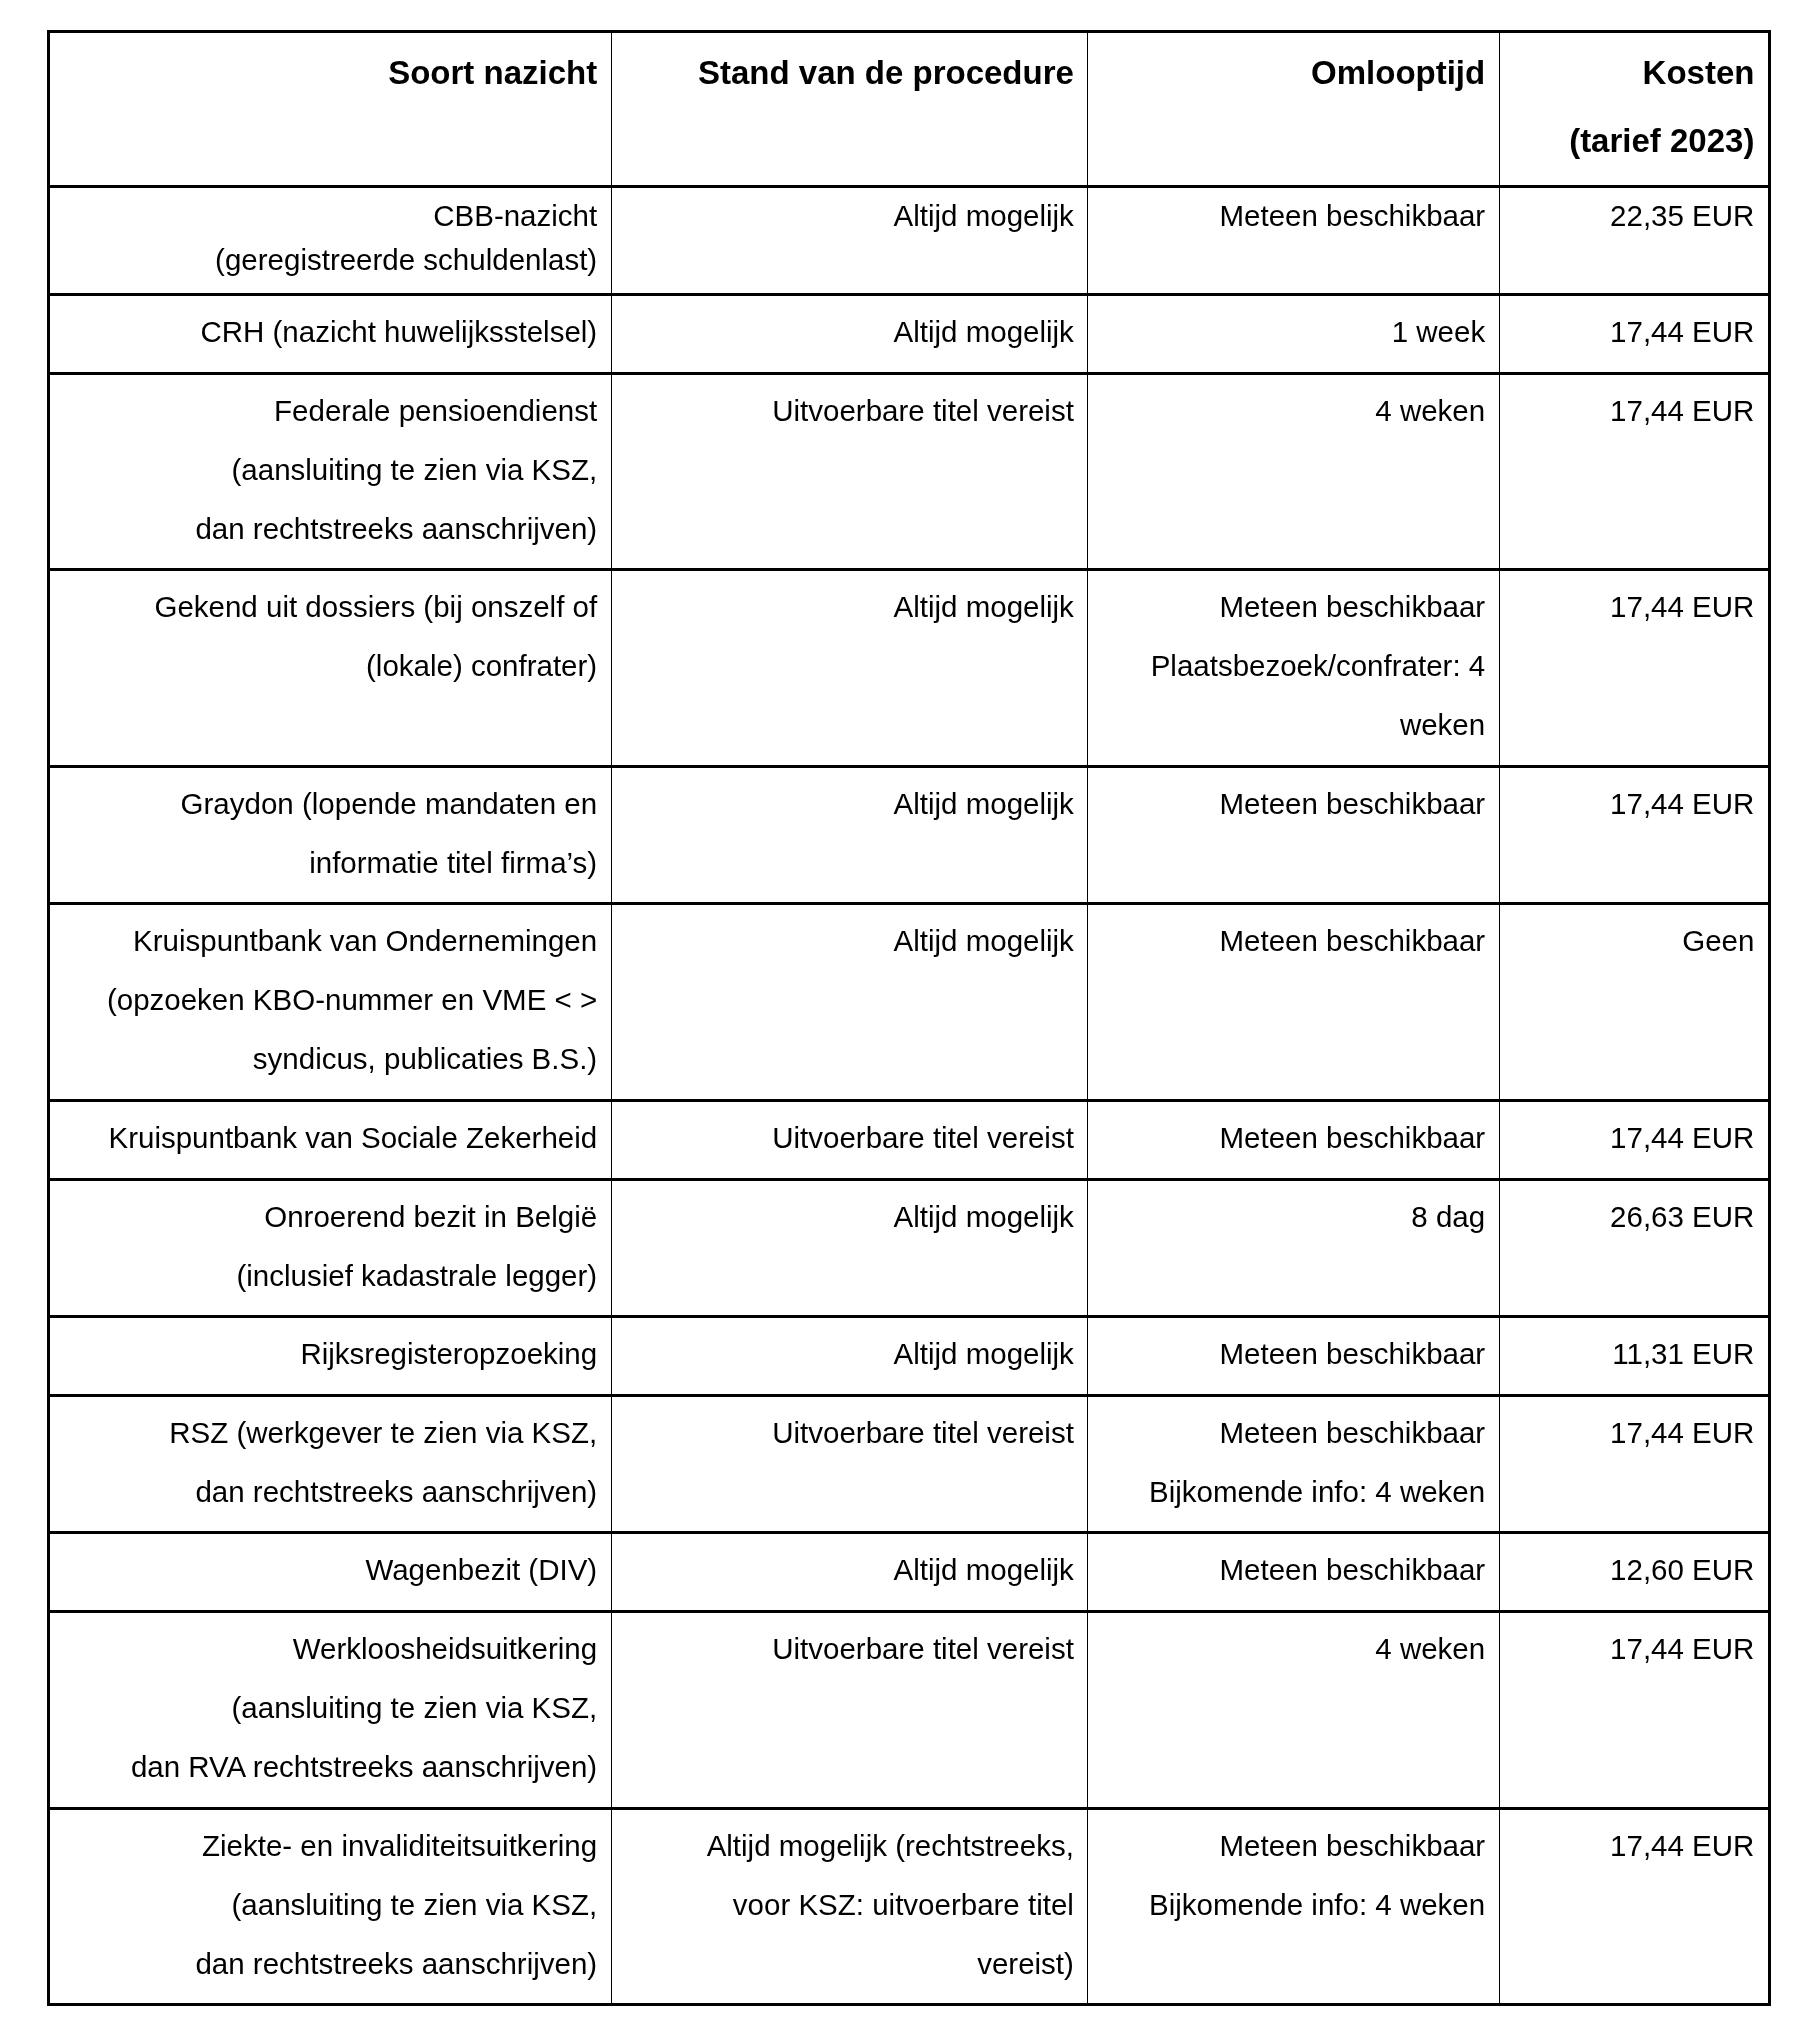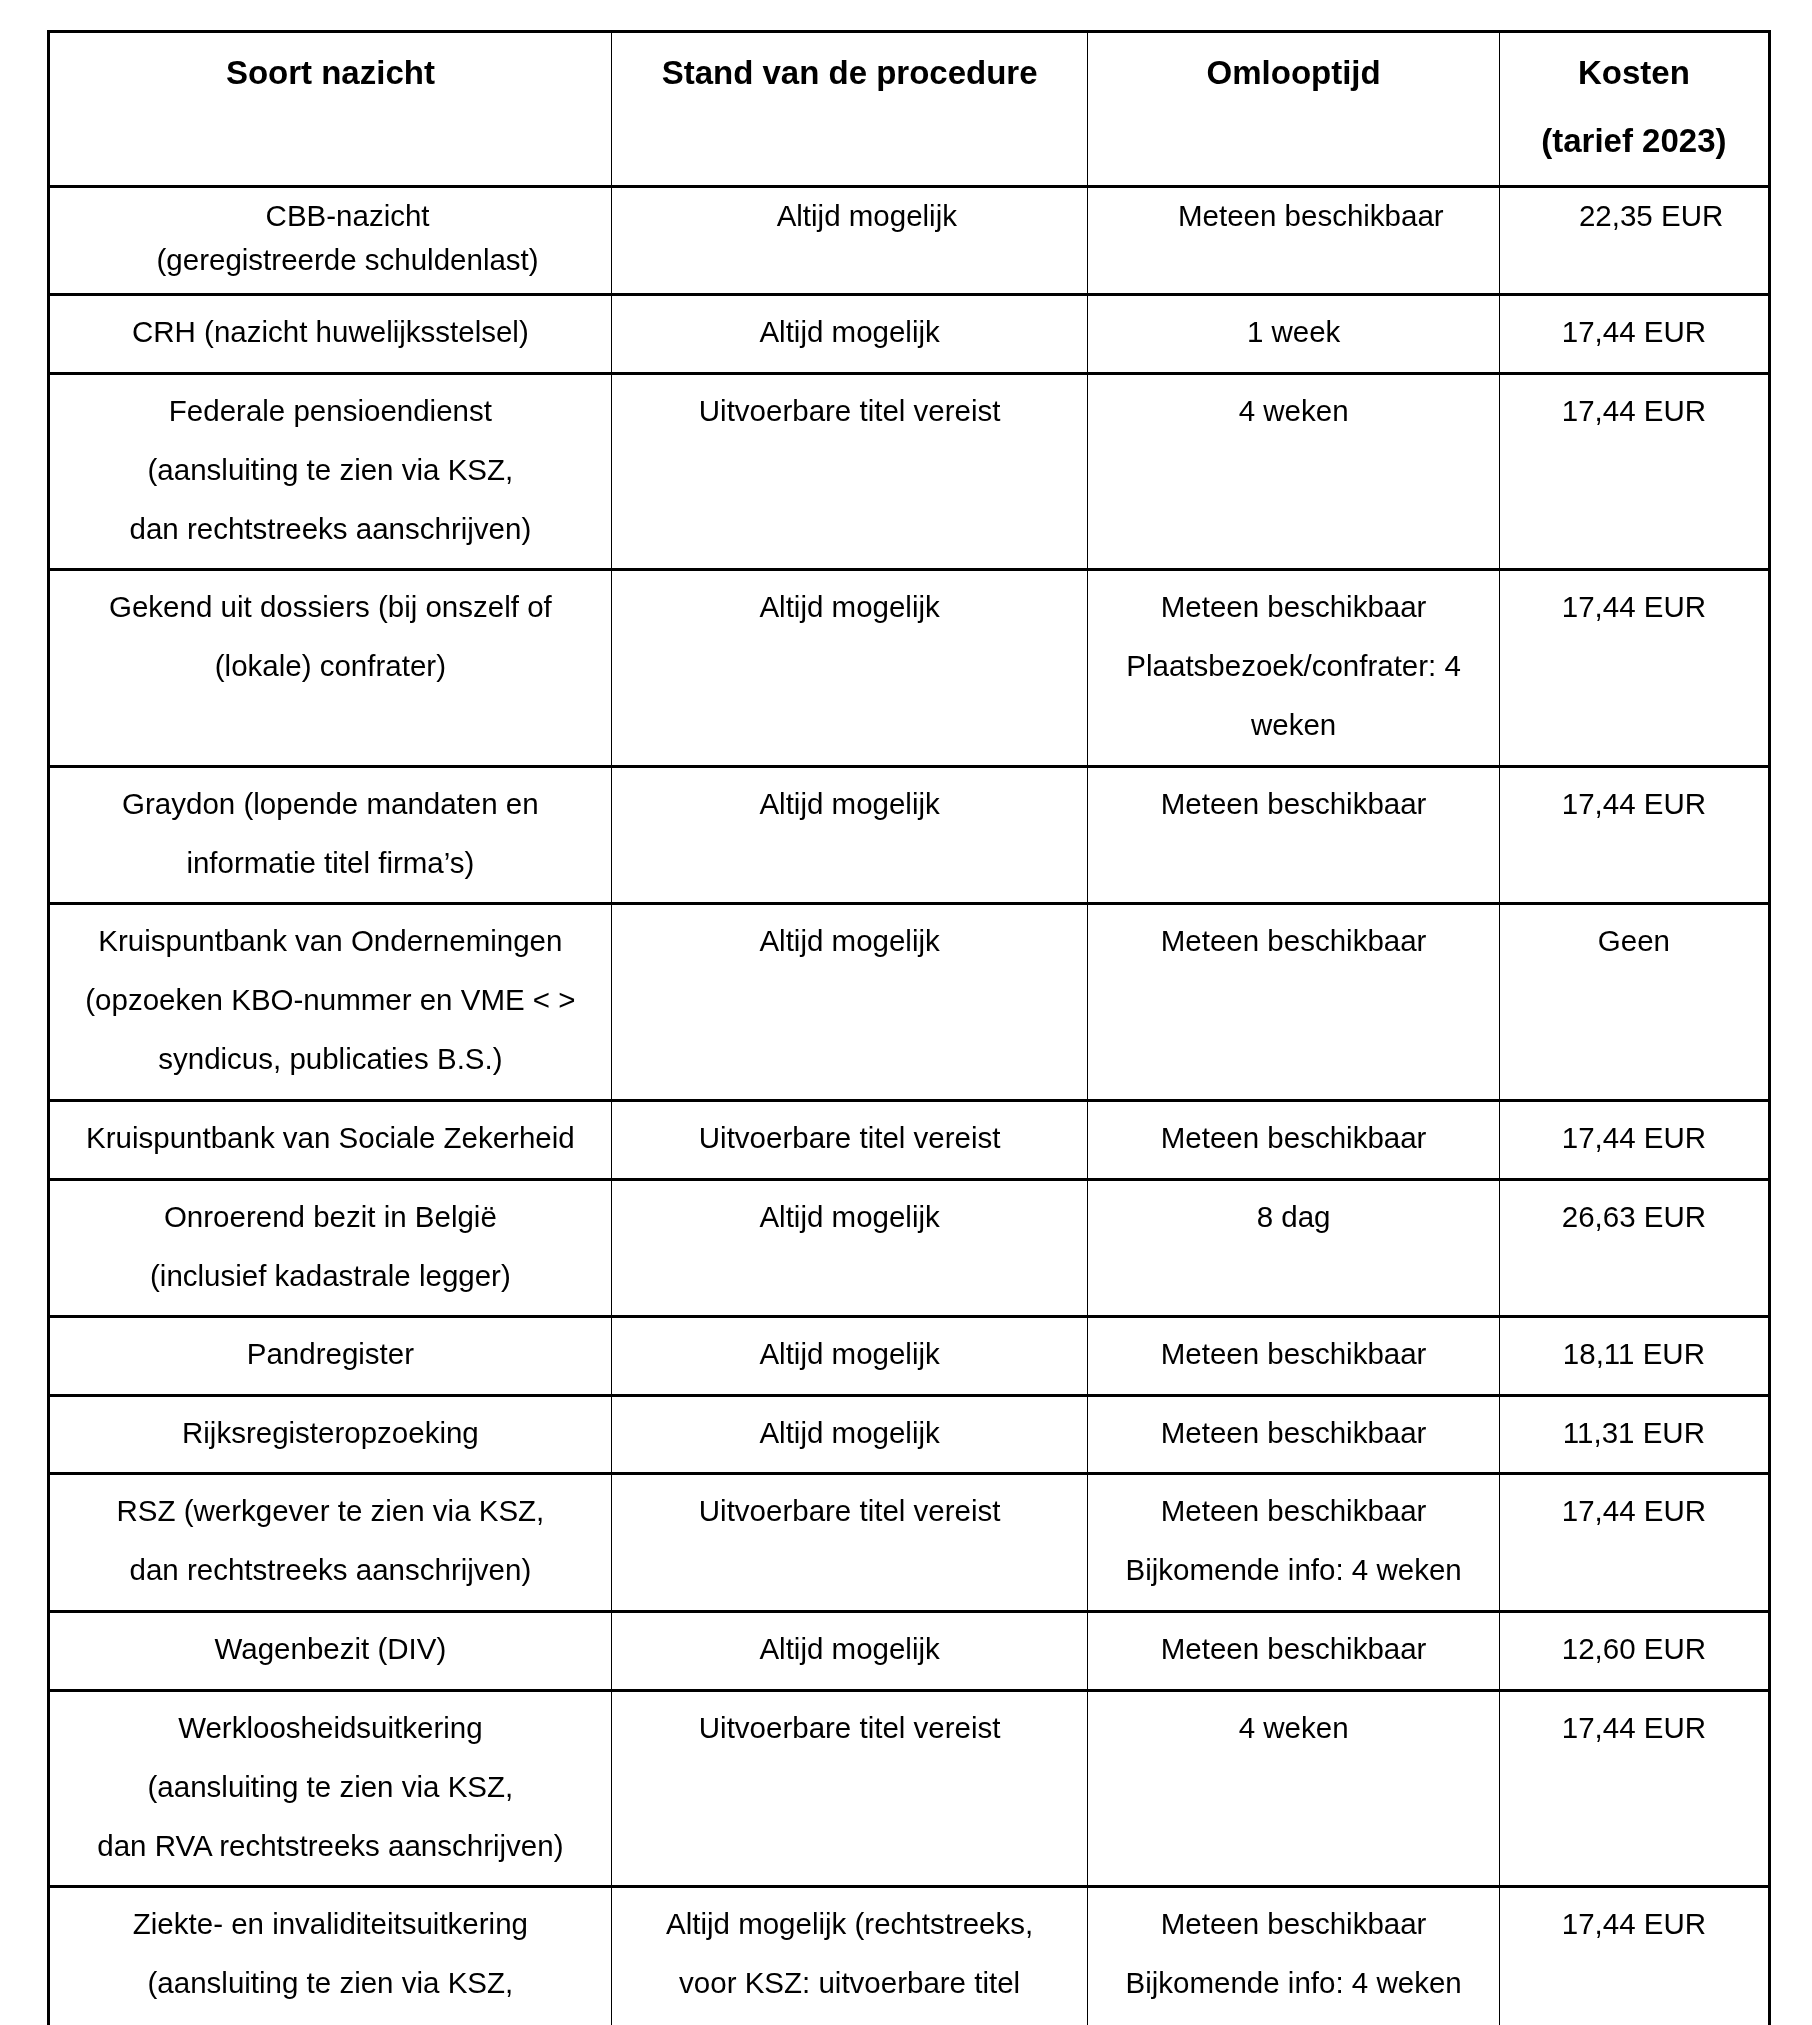--- a/index.html
+++ b/index.html
@@ -20,21 +20,21 @@
     border-collapse: collapse;
     table-layout: fixed;
     border: 3.8px solid #000000;
   }
   th, td {
     border-left: 1.5px solid #000000;
     border-right: 1.5px solid #000000;
     border-top: 3.8px solid #000000;
     border-bottom: 3.8px solid #000000;
     vertical-align: top;
-    text-align: center;
+    text-align: right;
     padding: 6px 13.6px 10.6px 13.6px;
     font-size: 29.5px;
     line-height: 2.0;
     font-weight: normal;
     word-wrap: break-word;
   }
   thead th {
     font-size: 33px;
     font-weight: bold;
     line-height: 2.05;
@@ -187,34 +187,20 @@
           </td>
           <td>
             <div class="line">8 dag</div>
           </td>
           <td>
             <div class="line">26,63 EUR</div>
           </td>
         </tr>
         <tr>
           <td>
-            <div class="line">Pandregister</div>
-          </td>
-          <td>
-            <div class="line">Altijd mogelijk</div>
-          </td>
-          <td>
-            <div class="line">Meteen beschikbaar</div>
-          </td>
-          <td>
-            <div class="line">18,11 EUR</div>
-          </td>
-        </tr>
-        <tr>
-          <td>
             <div class="line">Rijksregisteropzoeking</div>
           </td>
           <td>
             <div class="line">Altijd mogelijk</div>
           </td>
           <td>
             <div class="line">Meteen beschikbaar</div>
           </td>
           <td>
             <div class="line">11,31 EUR</div>

